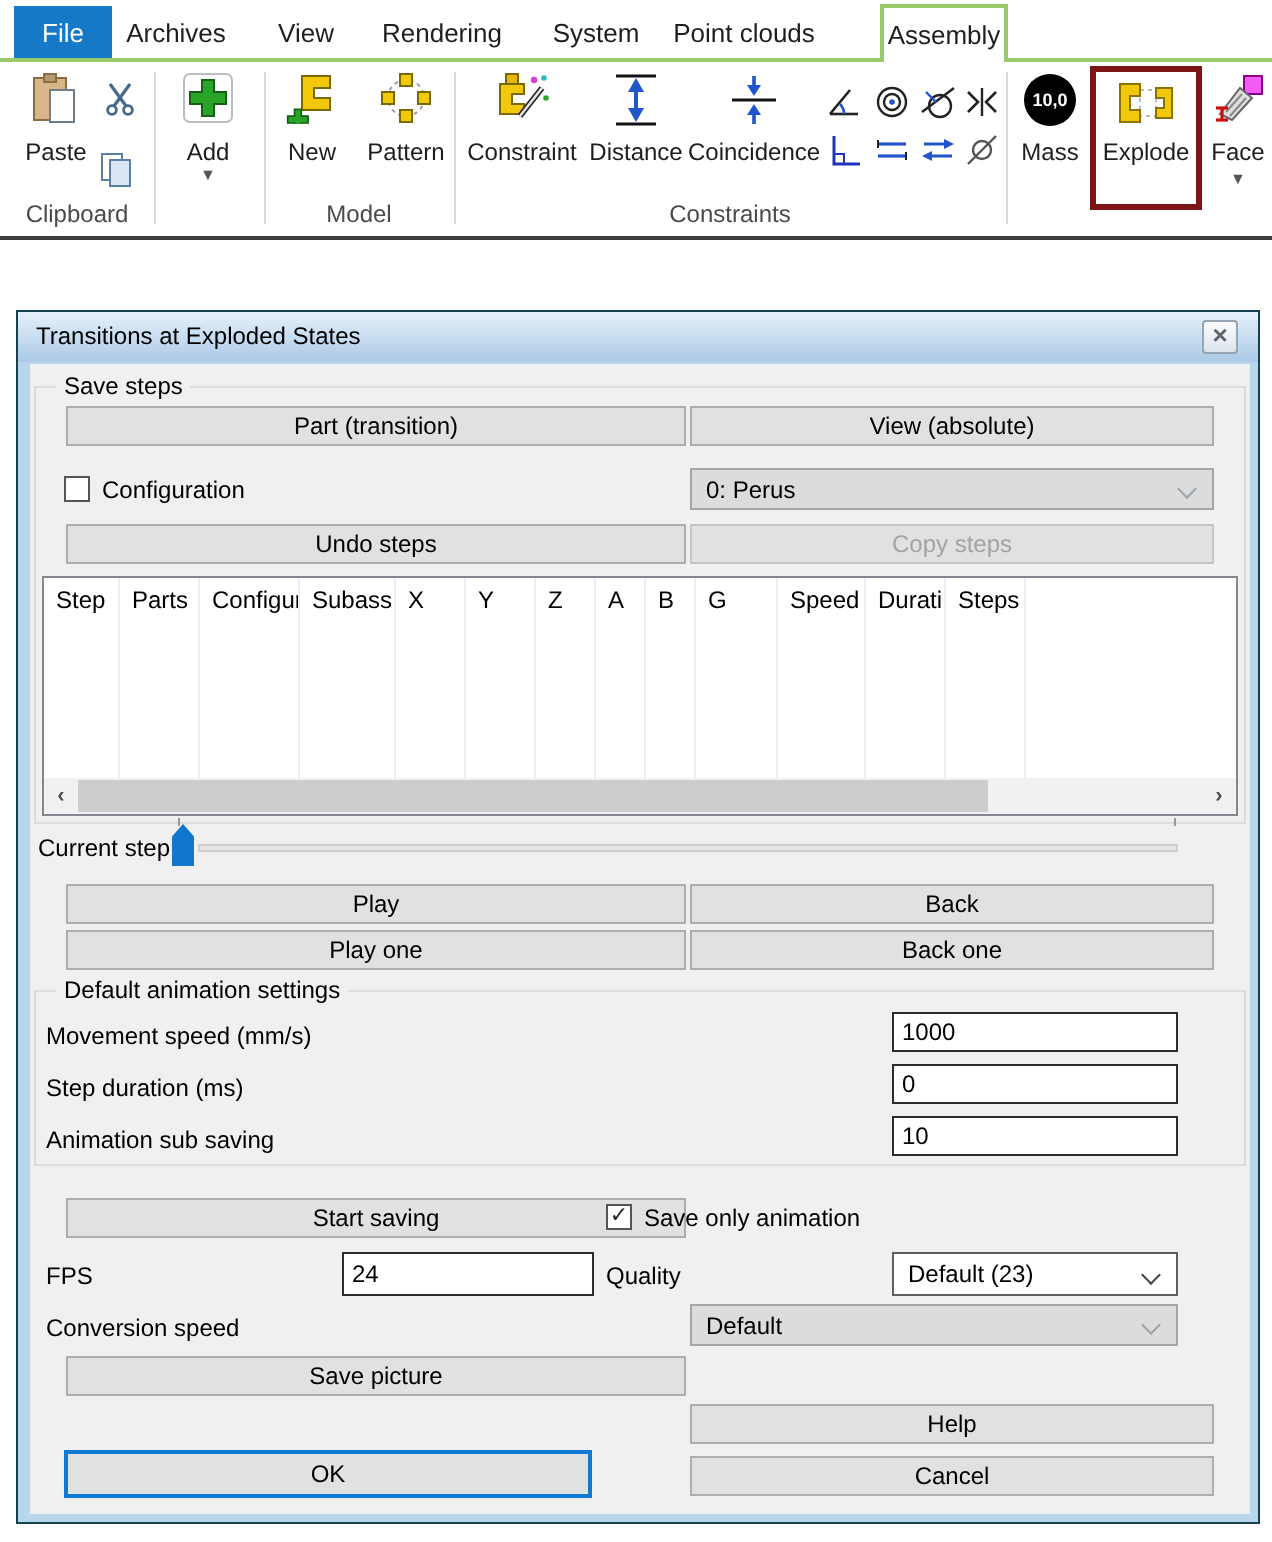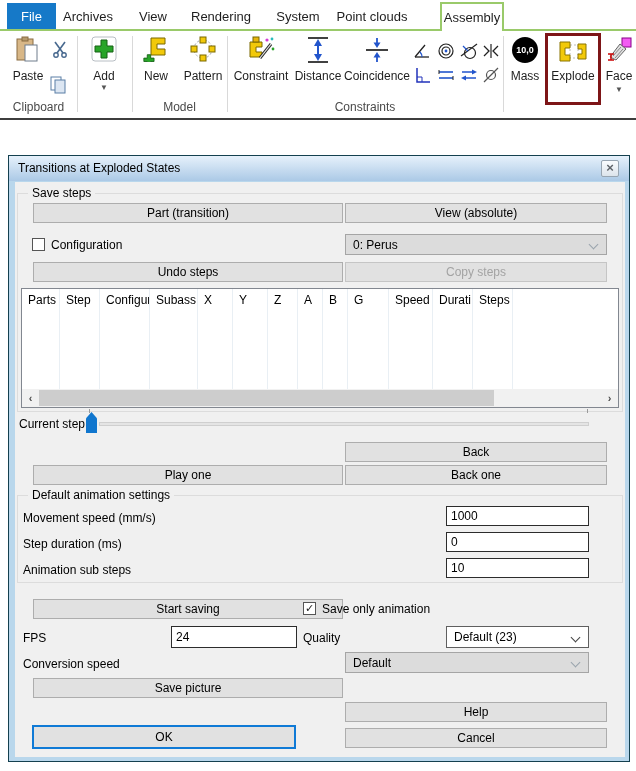--- a/index.html
+++ b/index.html
@@ -297,22 +297,22 @@
       <div class="combo gray" style="left:330px;top:52px;width:262px">
         <span>0: Perus</span>
         <span class="chev"></span>
       </div>
 
       <div class="btn half-l" style="top:80px">Undo steps</div>
       <div class="btn half-r disabled" style="top:80px">Copy steps</div>
 
       <div class="stable">
         <div class="cols">
+            <div class="col">Step</div>
             <div class="col">Parts</div>
-            <div class="col">Step</div>
             <div class="col">Configur...</div>
             <div class="col">Subass...</div>
             <div class="col">X</div>
             <div class="col">Y</div>
             <div class="col">Z</div>
             <div class="col">A</div>
             <div class="col">B</div>
             <div class="col">G</div>
             <div class="col">Speed</div>
             <div class="col">Durati...</div>
@@ -325,32 +325,33 @@
           <div class="scroll-arrow" style="right:0">›</div>
         </div>
       </div>
 
       <div class="slider-tick" style="left:74px;top:227px"></div>
       <div class="slider-tick" style="left:572px;top:227px"></div>
       <div class="field-label" style="left:4px;top:235px">Current step</div>
       <div class="slider-track"></div>
       <div class="slider-thumb"></div>
 
+      <div class="btn half-l" style="top:260px">Play</div>
       <div class="btn half-r" style="top:260px">Back</div>
       <div class="btn half-l" style="top:283px">Play one</div>
       <div class="btn half-r" style="top:283px">Back one</div>
 
       <div class="groupbox" style="left:2px;top:313px;width:606px;height:88px">
         <div class="legend">Default animation settings</div>
       </div>
       <div class="field-label" style="left:8px;top:329px">Movement speed (mm/s)</div>
       <input class="tinput" style="left: 431px; top: 324px; width: 143px;" value="1000">
       <div class="field-label" style="left:8px;top:355px">Step duration (ms)</div>
       <input class="tinput" style="left: 431px; top: 350px; width: 143px;" value="0">
-      <div class="field-label" style="left:8px;top:381px">Animation sub steps</div>
+      <div class="field-label" style="left:8px;top:381px">Animation sub saving</div>
       <input class="tinput" style="left: 431px; top: 376px; width: 143px;" value="10">
 
       <div class="btn half-l" style="top:417px">Start saving</div>
       <div class="checkbox checked" style="left:288px;top:420px"></div>
       <div class="cb-label" style="left:307px;top:420px">Save only animation</div>
 
       <div class="field-label" style="left:8px;top:449px">FPS</div>
       <input class="tinput" style="left: 156px; top: 444px; width: 126px; height: 22px;" value="24">
       <div class="field-label" style="left:288px;top:449px">Quality</div>
       <div class="combo white" style="left:431px;top:444px;width:143px;height:22px">

